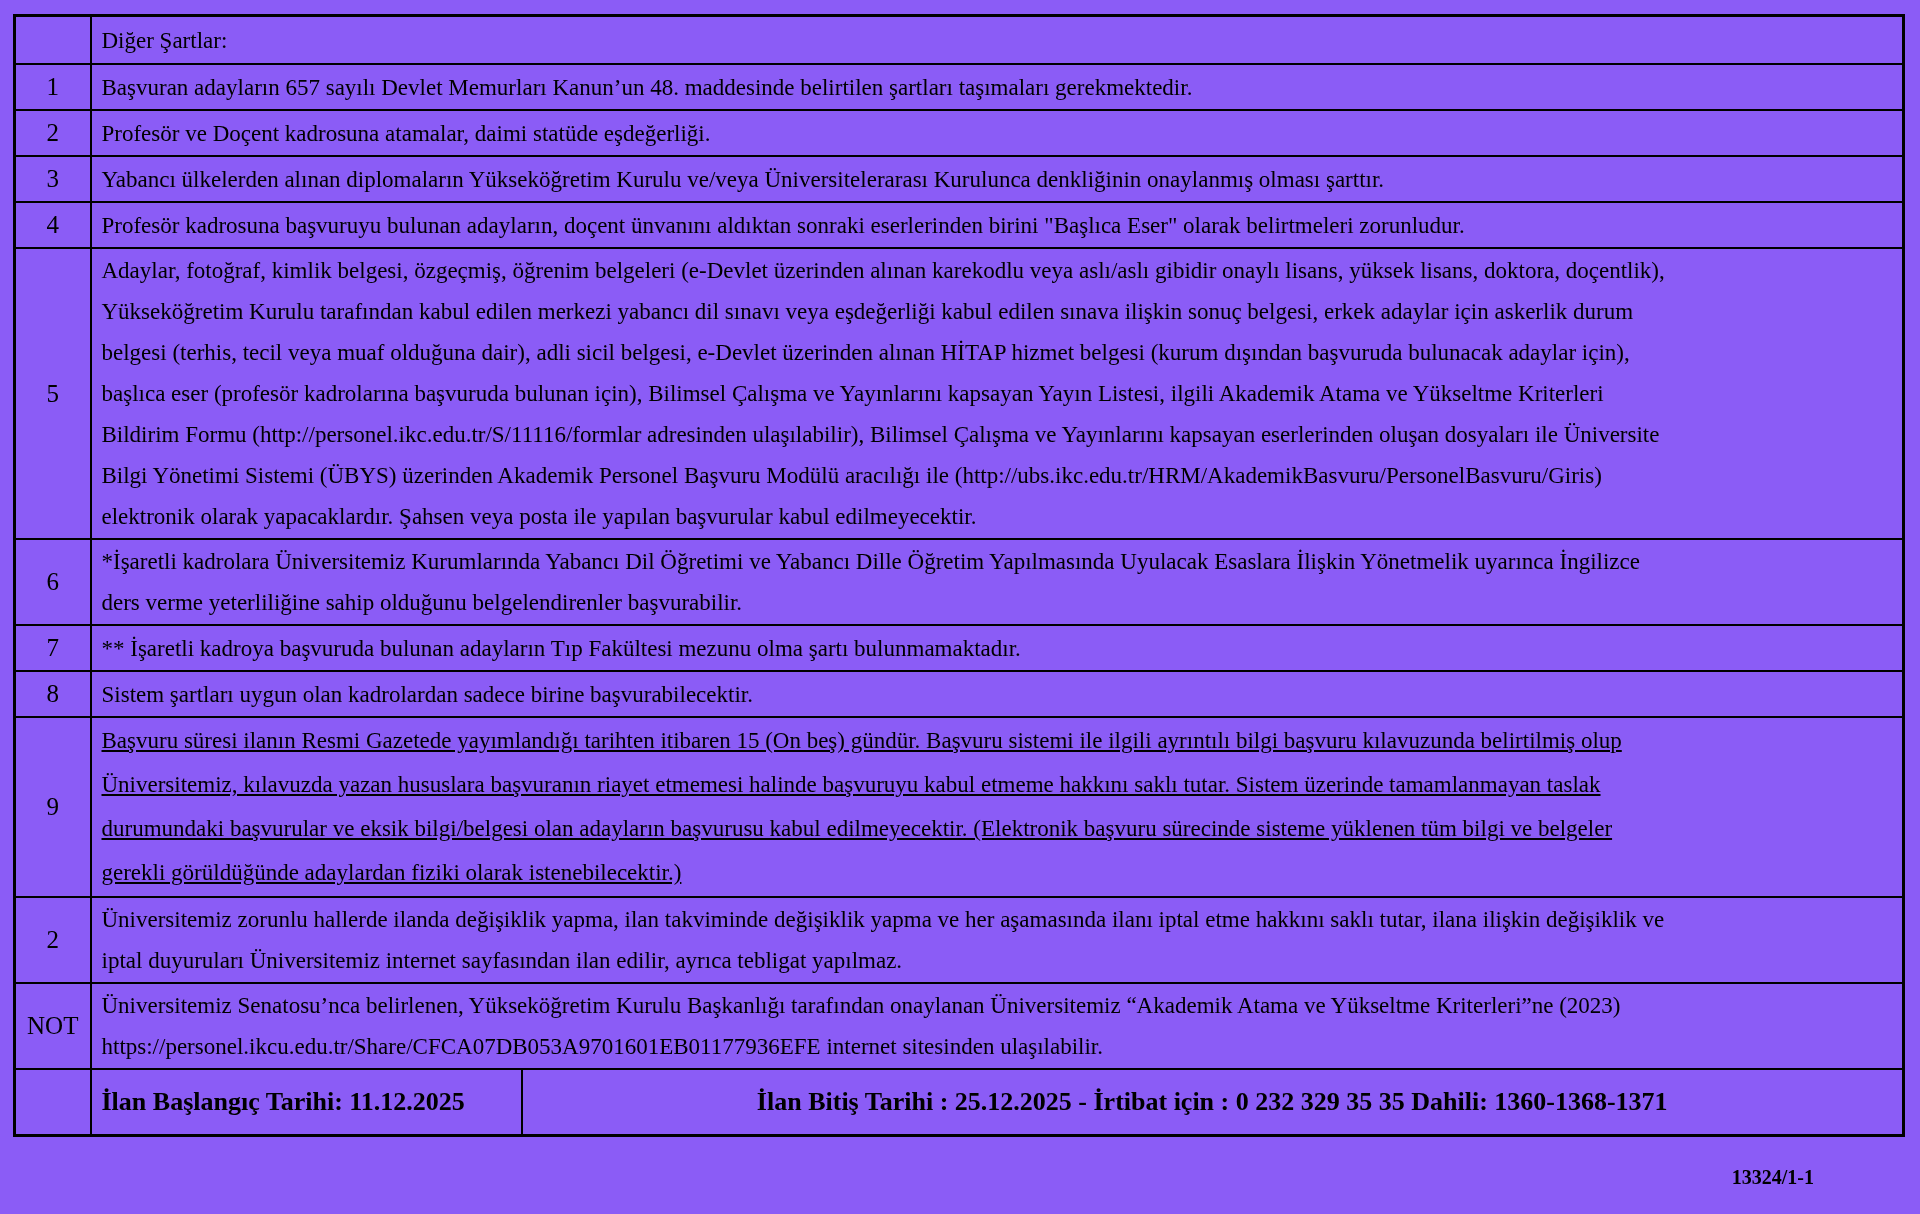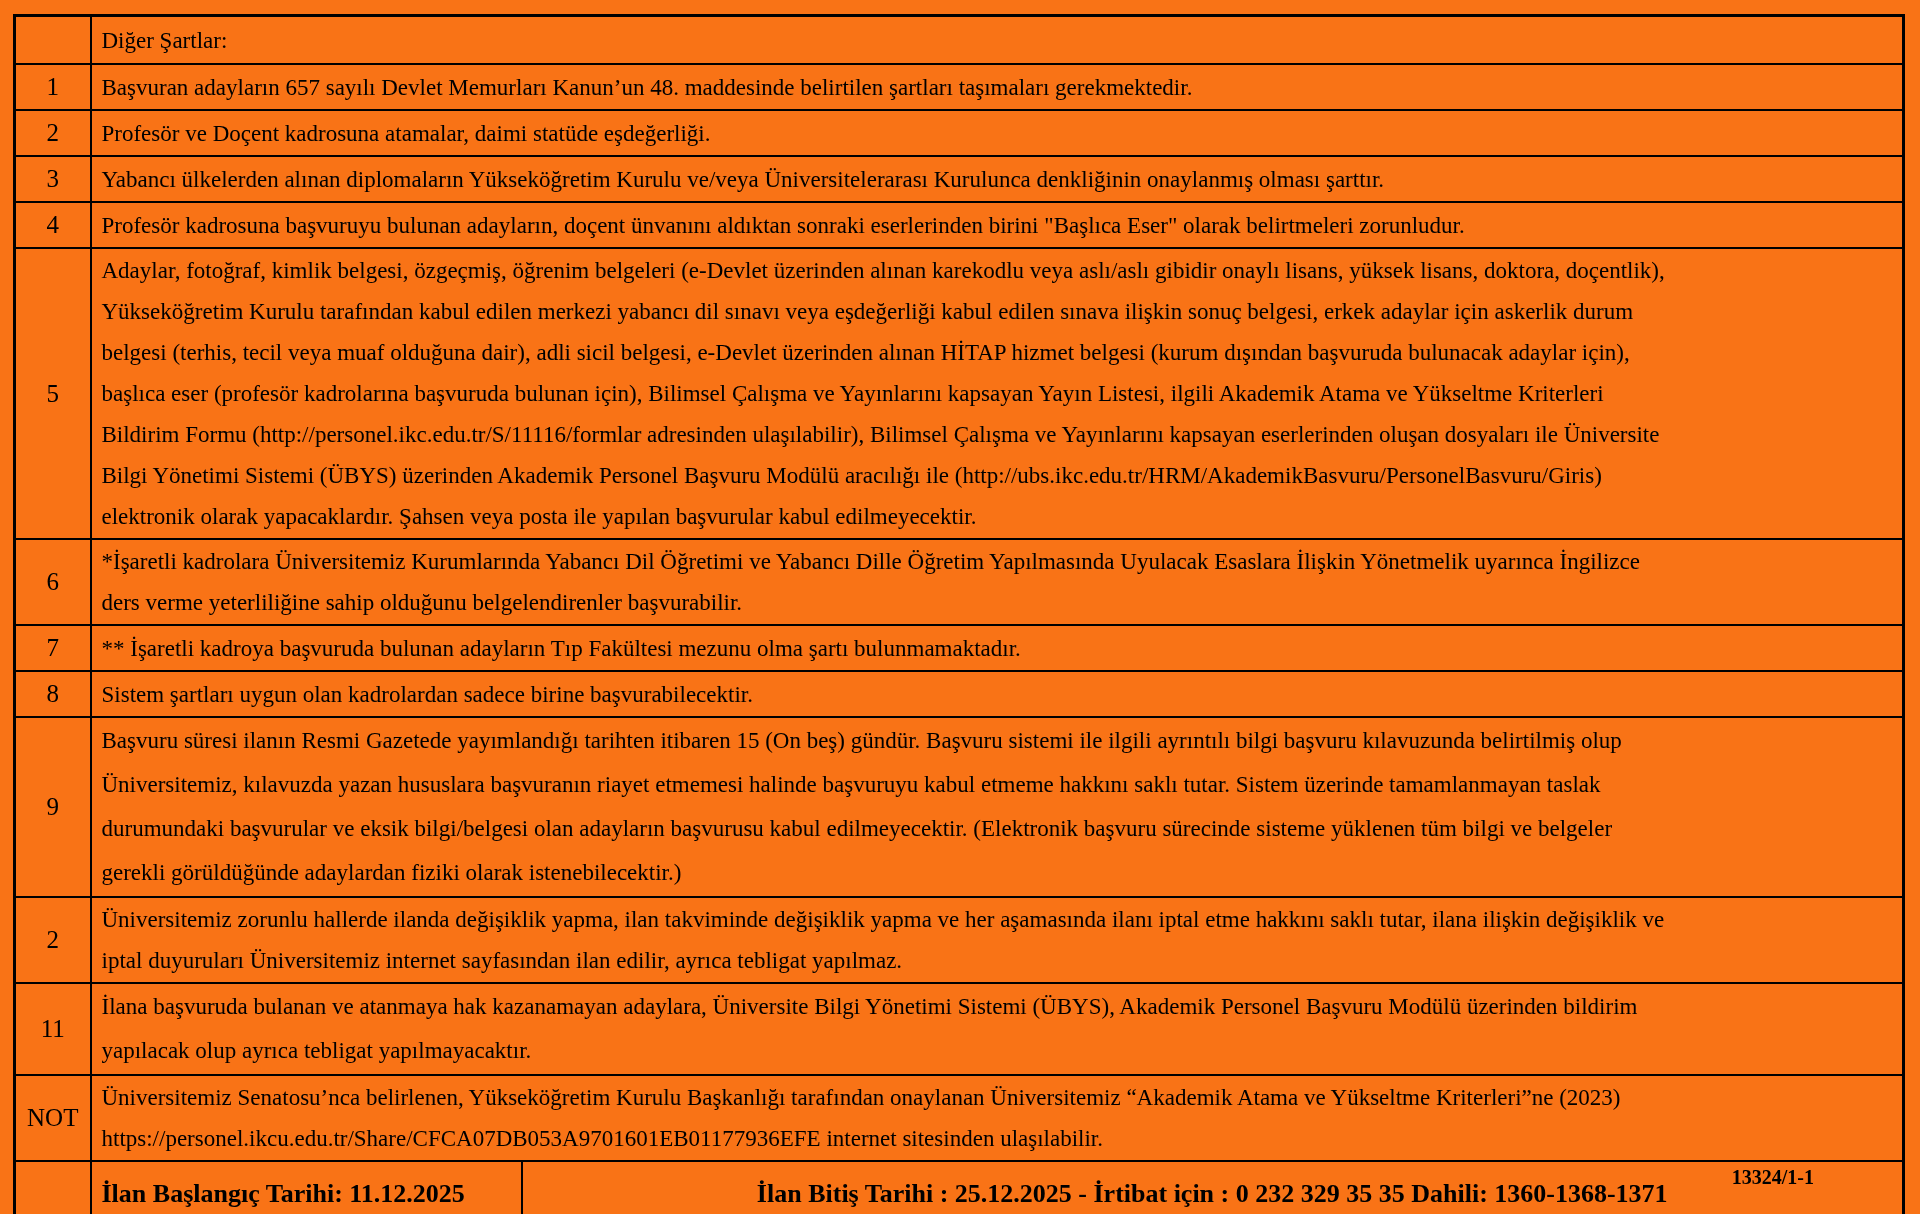--- a/index.html
+++ b/index.html
@@ -6,21 +6,21 @@
     margin: 0;
     padding: 0;
     background: #ffffff;
     font-family: "Liberation Serif", serif;
     color: #000000;
   }
   .page {
     position: relative;
     width: 1920px;
     height: 1214px;
-    background: #f97316;
+    background: #8b5cf6;
     overflow: hidden;
   }
   table.doc {
     position: absolute;
     left: 13px;
     top: 14px;
     width: 1892px;
     border-collapse: collapse;
     border: 3px solid #000000;
     table-layout: fixed;
@@ -39,21 +39,21 @@
     padding: 0 8px 0 10px;
     font-size: 23px;
     line-height: 41px;
     white-space: pre;
   }
   tr.h-single td   { height: 42px; }
   tr.h-header td   { height: 44px; }
   tr.h-row5 td     { height: 287px; margin-top: 27px; }
   tr.h-row6 td     { height: 82px; }
   tr.h-row9 td     { height: 176px; }
-  tr.h-row9 td.txt { line-height: 44px; }
+  tr.h-row9 td.txt { line-height: 44px; text-decoration: underline; }
   tr.h-row10 td    { height: 82px; }
   tr.h-row11 td    { height: 88px; }
   tr.h-row11 td.txt{ line-height: 44px; }
   tr.h-note td     { height: 82px; }
   tr.footer td     { height: 62px; }
   td.foot-start {
     padding-left: 10px;
     font-size: 26px;
     font-weight: bold;
     white-space: pre;
@@ -145,25 +145,20 @@
 durumundaki başvurular ve eksik bilgi/belgesi olan adayların başvurusu kabul edilmeyecektir. (Elektronik başvuru sürecinde sisteme yüklenen tüm bilgi ve belgeler
 gerekli görüldüğünde adaylardan fiziki olarak istenebilecektir.)</td>
     </tr>
 
     <tr class="h-row10">
       <td class="num">2</td>
       <td class="txt" colspan="2">Üniversitemiz zorunlu hallerde ilanda değişiklik yapma, ilan takviminde değişiklik yapma ve her aşamasında ilanı iptal etme hakkını saklı tutar, ilana ilişkin değişiklik ve
 iptal duyuruları Üniversitemiz internet sayfasından ilan edilir, ayrıca tebligat yapılmaz.</td>
     </tr>
 
-    <tr class="h-row11">
-      <td class="num">11</td>
-      <td class="txt" colspan="2">İlana başvuruda bulanan ve atanmaya hak kazanamayan adaylara, Üniversite Bilgi Yönetimi Sistemi (ÜBYS), Akademik Personel Başvuru Modülü üzerinden bildirim
-yapılacak olup ayrıca tebligat yapılmayacaktır.</td>
-    </tr>
 
     <tr class="h-note">
       <td class="num">NOT</td>
       <td class="txt" colspan="2">Üniversitemiz Senatosu’nca belirlenen, Yükseköğretim Kurulu Başkanlığı tarafından onaylanan Üniversitemiz “Akademik Atama ve Yükseltme Kriterleri”ne (2023)
 https://personel.ikcu.edu.tr/Share/CFCA07DB053A9701601EB01177936EFE internet sitesinden ulaşılabilir.</td>
     </tr>
 
     <tr class="footer">
       <td class="num"></td>
       <td class="foot-start">İlan Başlangıç Tarihi: 11.12.2025</td>

